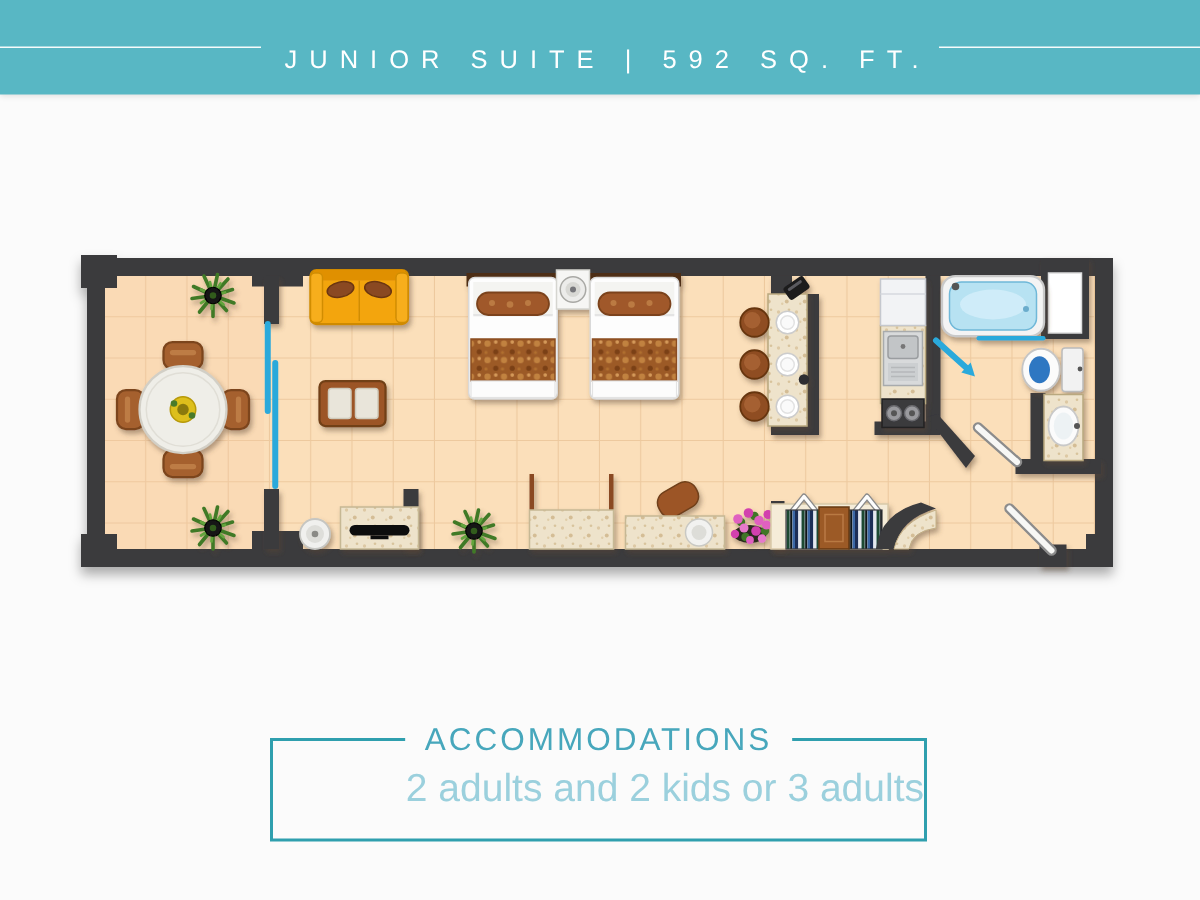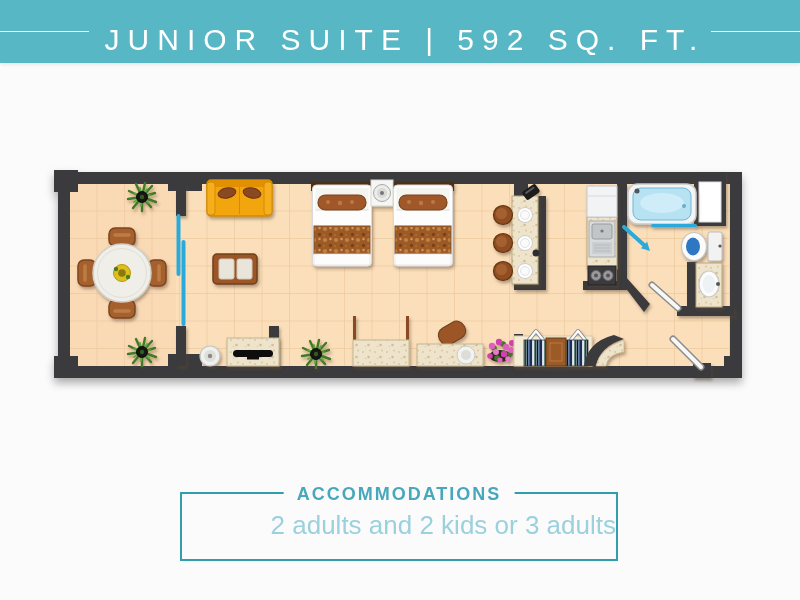--- a/index.html
+++ b/index.html
@@ -9,34 +9,34 @@
     font-family:"Liberation Sans", sans-serif;
   }
   
   .header{
     position:absolute;top:0;left:0;width:800px;height:63px;
     background:#58b7c4;display:flex;align-items:center;
     box-shadow:0 1px 4px rgba(0,0,0,.12);
   }
   .header .rule{flex:1 1 auto;height:1px;background:#ffffff;opacity:.95;}
   .header-title{
-    color:#ffffff;font-size:30px;font-weight:300;letter-spacing:8px;
+    color:#ffffff;font-size:17px;font-weight:300;letter-spacing:8px;
     white-space:nowrap;margin:16px 6px 0 16px;line-height:63px;
   }
   
   .plan{position:absolute;top:0;left:0;}
   
   .acc-box{
     position:absolute;left:180px;top:492px;width:434px;height:65px;
     border:2px solid #2f9fae;
   }
   .acc-title{
     position:absolute;top:-13px;left:50%;transform:translateX(-50%);
     background:#fbfbfb;padding:0 13px;
-    color:#47a7bc;font-size:18px;font-weight:700;letter-spacing:2px;
+    color:#47a7bc;font-size:21px;font-weight:400;letter-spacing:2px;
     white-space:nowrap;line-height:26px;
   }
   .acc-capacity{
     margin-top:16px;text-align:right;
     color:#9bd0dd;font-size:26px;font-weight:300;
   }
 </style>
 </head>
 <body>
 

